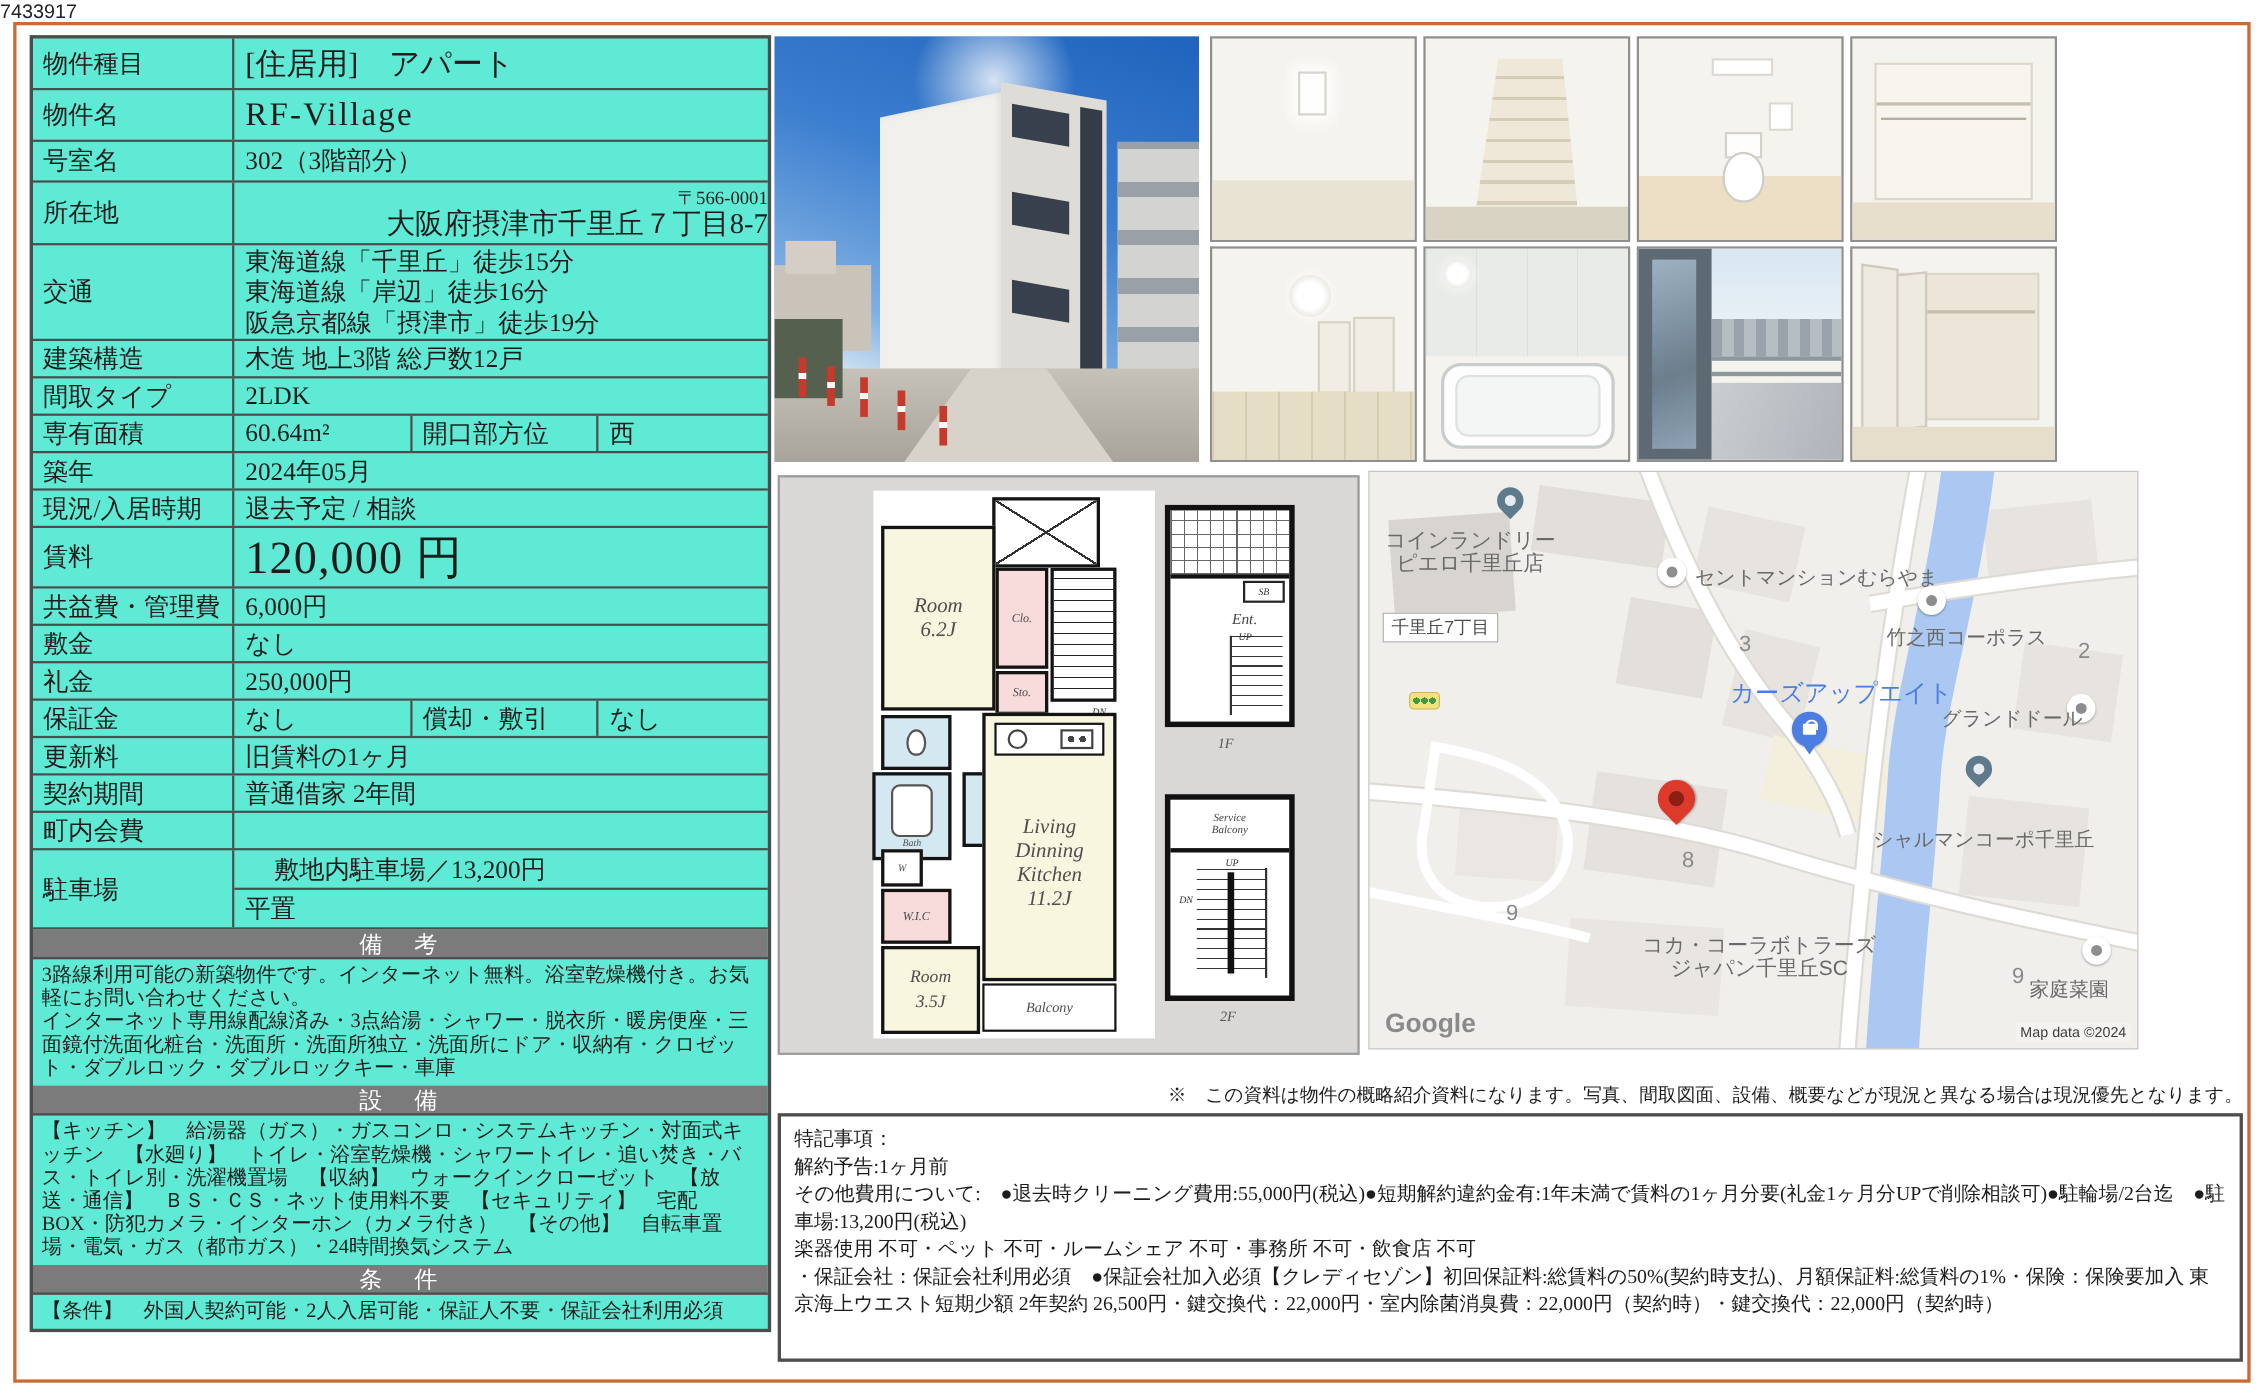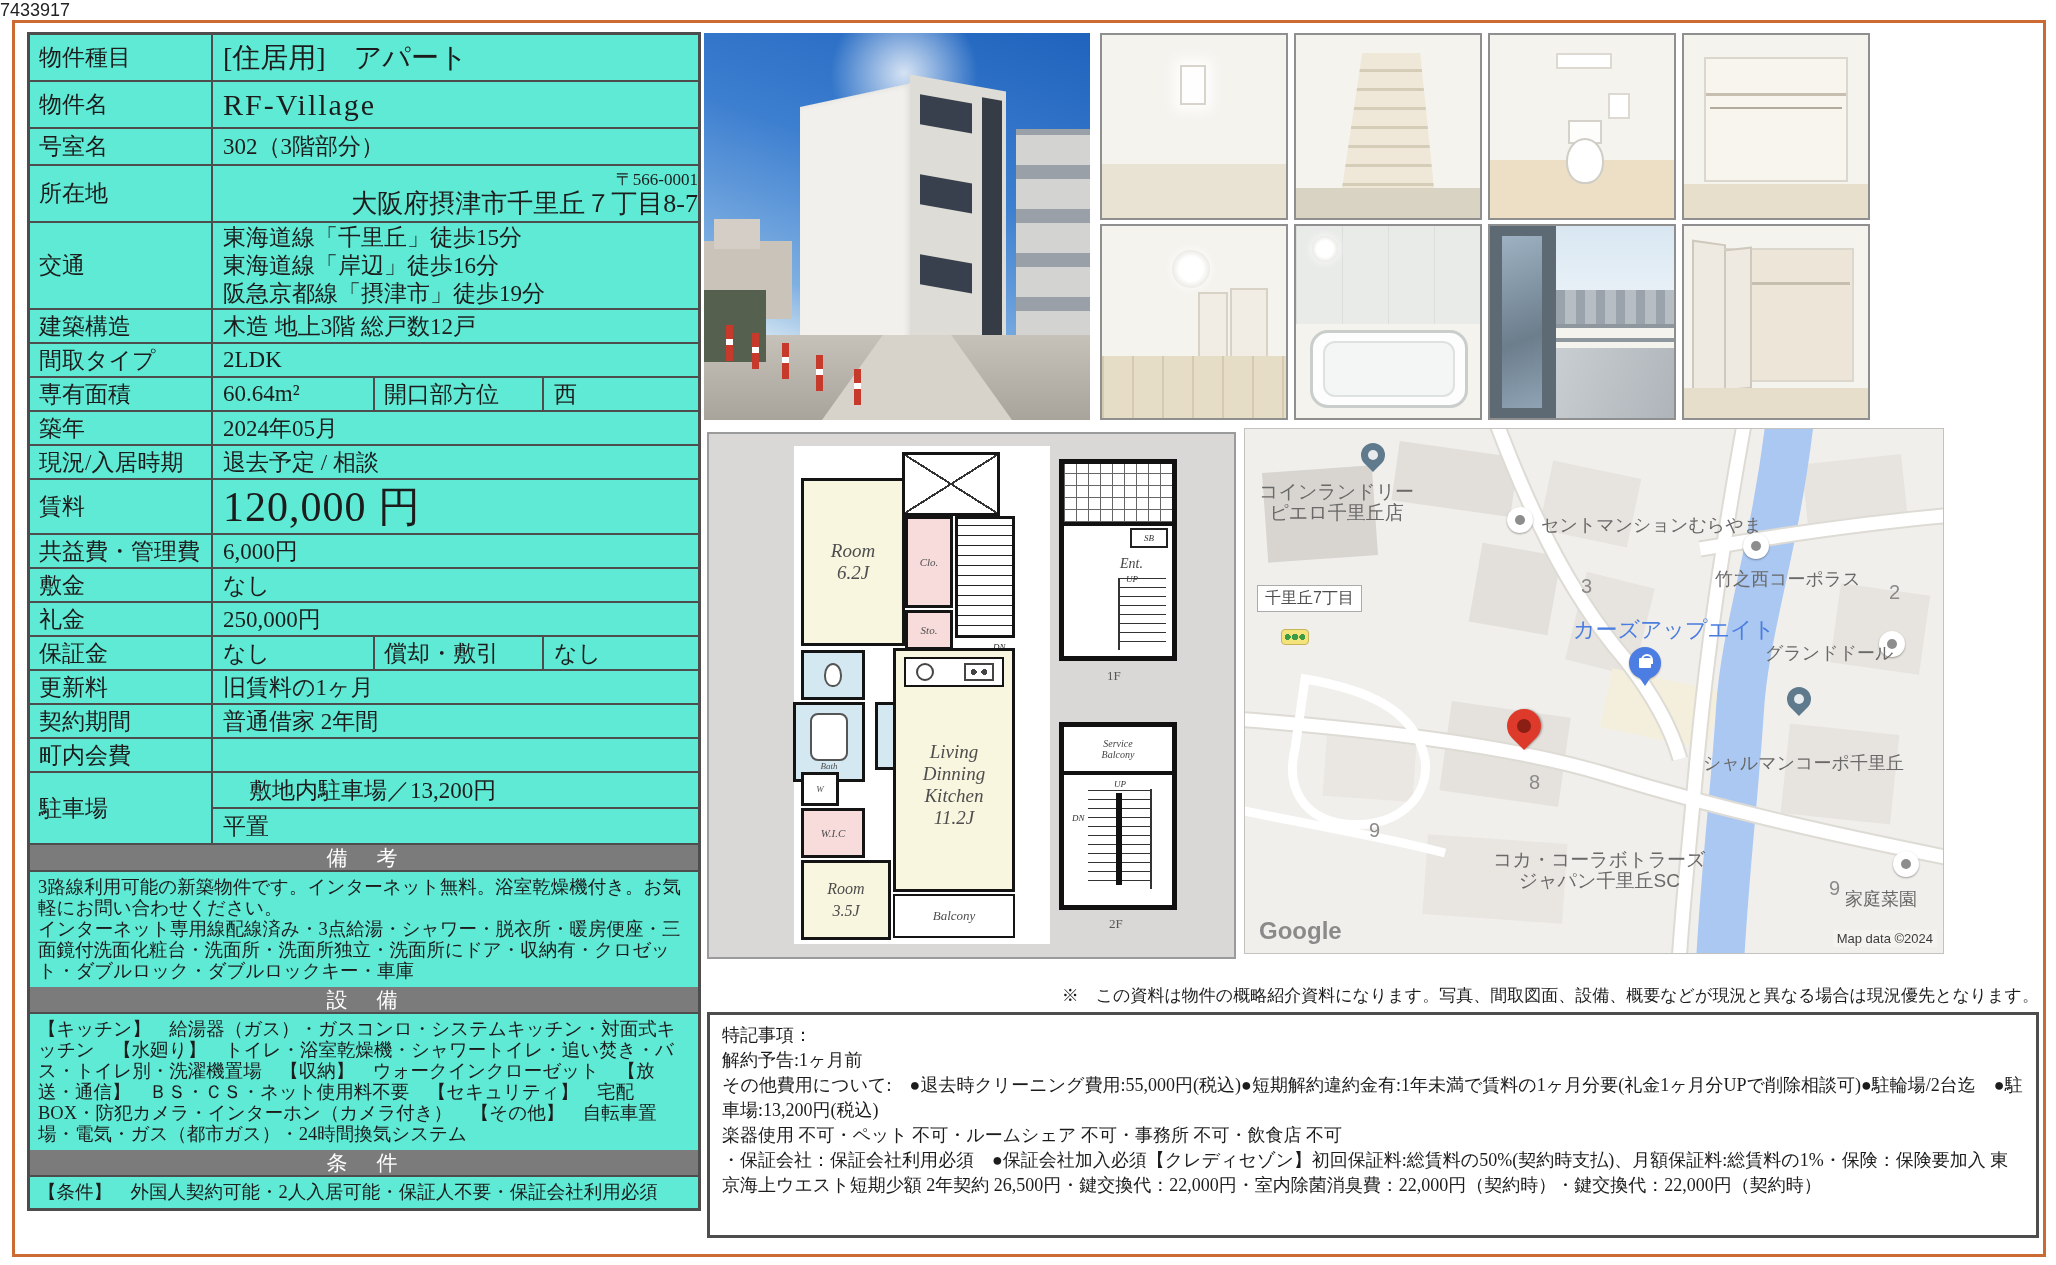--- a/index.html
+++ b/index.html
@@ -100,21 +100,21 @@
       linear-gradient(to bottom right,transparent calc(50% - 1px),#333 calc(50% - 1px),#333 calc(50% + 1px),transparent calc(50% + 1px));}
   .ptread{background-image:repeating-linear-gradient(0deg,transparent 0 9px,#222 9px 10px);}
   .kitchen{position:absolute;left:8px;top:6px;right:8px;height:26px;background:#fff;border:2px solid #141414;}
   .sinkc{position:absolute;left:10px;top:4px;width:14px;height:14px;border:2px solid #444;border-radius:50%;}
   .stove{position:absolute;right:8px;top:4px;width:26px;height:14px;border:2px solid #444;
       background-image:radial-gradient(circle at 30% 50%,#444 3px,transparent 3px),radial-gradient(circle at 70% 50%,#444 3px,transparent 3px);}
   .stair-diag{position:absolute;box-sizing:border-box;border:5px solid #111;background:#fff;}
   .grid-balc{position:absolute;left:0;right:0;top:0;height:58px;border-bottom:4px solid #111;
       background-image:repeating-linear-gradient(90deg,#666 0 1px,transparent 1px 12px),repeating-linear-gradient(0deg,#666 0 1px,transparent 1px 12px);}
   .treads-v{position:absolute;background-image:repeating-linear-gradient(0deg,transparent 0 8px,#333 8px 9px);border-left:2px solid #333;}
-  .diag-cap{position:absolute;font-size:13px;color:#555;}
+  .diag-cap{position:absolute;font-style:italic;font-size:13px;color:#555;}
   .sb-strip{position:absolute;right:4px;top:64px;width:34px;height:16px;border:2px solid #222;font-size:9px;font-style:italic;
       display:flex;align-items:center;justify-content:center;color:#333;}
   .svc-balc{position:absolute;left:0;right:0;top:0;height:44px;border-bottom:4px solid #111;display:flex;flex-direction:column;
       align-items:center;justify-content:center;font-style:italic;font-size:10px;line-height:11px;color:#444;}
 
   
   #map-box{left:1244px;top:428px;width:698px;height:524px;background:#f1efec;border:1px solid #c4c2bf;overflow:hidden;}
   .mlbl{position:absolute;font-family:"Liberation Sans","DejaVu Sans",sans-serif;font-size:18px;color:#696969;white-space:nowrap;}
   .mlbl-num{font-size:20px;color:#8a8a8a;}
   .mlbl-blue{color:#4a7ddf;font-size:22px;}
@@ -446,21 +446,21 @@
     <div class="mlbl mlbl-2l" style="left:14px;top:52px;font-size:19px;">
       <div>コインランドリー</div>
         <div>ピエロ千里丘店</div>
     </div>
     <div class="pin-circle" style="left:262px;top:78px;"></div>
     <div class="mlbl" style="left:296px;top:84px;">セントマンションむらやま</div>
     <div class="mlbl mlbl-num" style="left:336px;top:146px;">3</div>
     <div class="pin-circle" style="left:498px;top:104px;"></div>
     <div class="mlbl" style="left:470px;top:138px;">竹之西コーポラス</div>
     <div class="mlbl mlbl-num" style="left:644px;top:152px;">2</div>
-    <div class="mlbl mlbl-box" style="left:12px;top:156px;">千里丘7丁目</div>
+    <div class="mlbl mlbl-box" style="left:12px;top:128px;">千里丘7丁目</div>
     <div class="tlight" style="left:36px;top:200px;"></div>
     <div class="mlbl mlbl-blue" style="left:328px;top:186px;">カーズアップエイト</div>
     <div class="pin-bag" style="left:384px;top:218px;"></div>
     <div class="bag-tail" style="left:394px;top:248px;"></div>
     <div class="pin-circle" style="left:634px;top:202px;"></div>
     <div class="mlbl" style="left:520px;top:212px;">グランドドール</div>
     <div class="pin-red" style="left:262px;top:280px;"></div>
     <div class="mlbl mlbl-num" style="left:284px;top:342px;">8</div>
     <div class="mlbl mlbl-num" style="left:124px;top:390px;">9</div>
     <div class="pin-drop" style="left:542px;top:258px;background:#5f7a8c;"></div>

